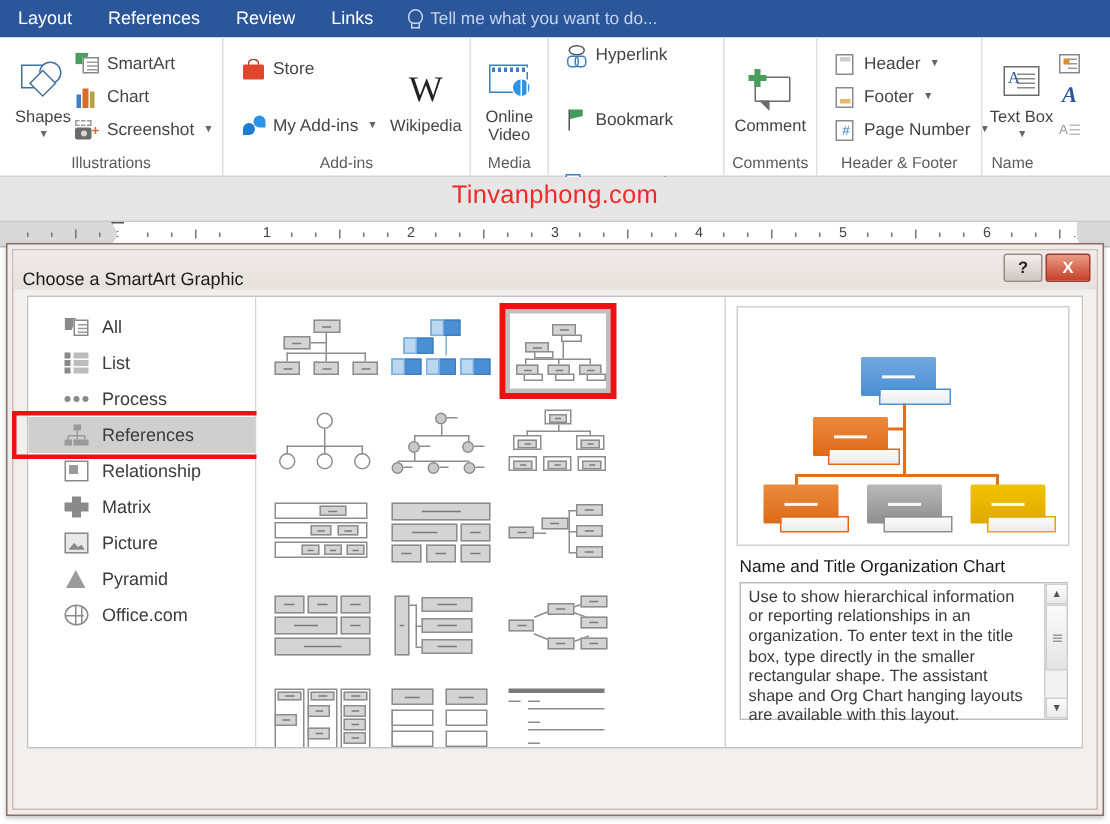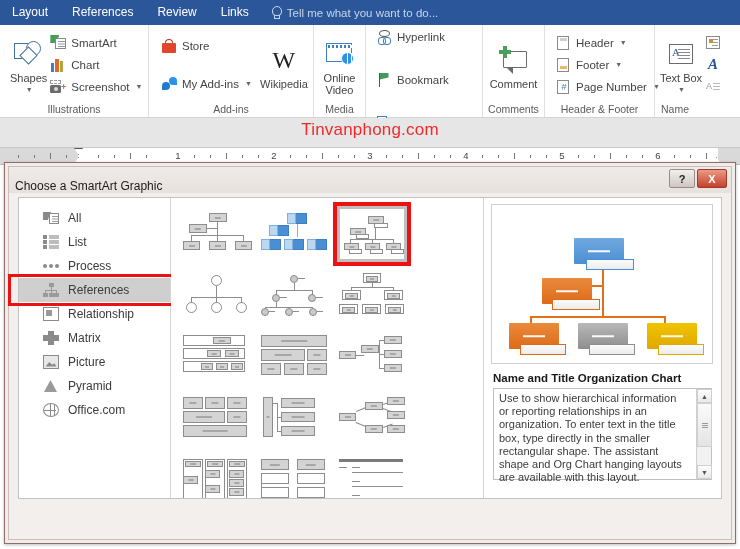--- a/index.html
+++ b/index.html
@@ -228,21 +228,21 @@
   .thumb .bx { position:absolute; background:#d4d4d4; border:1px solid #8d8d8d; }
   .thumb .bx::after { content:""; position:absolute; left:50%; top:50%; width:40%; height:1px; background:#7a7a7a; transform:translate(-50%,-50%); }
   .thumb .bxw { position:absolute; background:#ffffff; border:1px solid #8d8d8d; }
   .thumb .bxb { position:absolute; background:#4a8fd4; border:1px solid #3f7fc1; }
   .thumb .bxb2 { position:absolute; background:#bcd7f0; border:1px solid #7fb0e0; }
   .thumb .ln { position:absolute; background:#8d8d8d; }
   .thumb .cir { position:absolute; border:1.3px solid #8d8d8d; border-radius:50%; }
 
   .preview-pane { width: 238px; border-left: 1px solid #d4d4d4; position: relative; background:#fff; }
   .prev-graphic { position:absolute; left:7px; top:6px; width:222px; height:160px; border:1px solid #cfcfcf; background:#fff; }
-  .prev-title { position:absolute; left:9px; top:174px; font-size: 11.5px; font-weight: bold; color:#1a1a1a; }
+  .prev-title { position:absolute; left:9px; top:174px; font-size: 11.5px; font-weight: normal; color:#1a1a1a; }
   .prev-descbox { position:absolute; left:9px; top:190px; width:219px; height:92px; border:1px solid #c0c0c0; background:#fff; }
   .prev-desc { position:absolute; left:5px; top:3px; width:186px; font-size:11px; line-height:13.2px; color:#3b3b3b; }
   .scroll { position:absolute; right:0px; top:0px; width:15px; height:90px; background:#f2f2f2; border-left:1px solid #d0d0d0; }
   .scroll .ar { position:absolute; left:0; width:15px; height:14px; background:linear-gradient(#fdfdfd,#e9e9e9); border:1px solid #cfcfcf;
      display:flex; align-items:center; justify-content:center; font-size:7px; color:#555; }
   .scroll .up { top:0; } .scroll .dn { bottom:0; }
   .scroll .th { position:absolute; left:0; top:14px; width:15px; height:44px; background:linear-gradient(#fbfbfb,#e4e4e4); border:1px solid #cfcfcf; }
   .scroll .th::after { content:""; position:absolute; left:4px; top:19px; width:6px; height:1px; background:#9a9a9a; box-shadow:0 2px 0 #9a9a9a,0 4px 0 #9a9a9a; }
 
   

